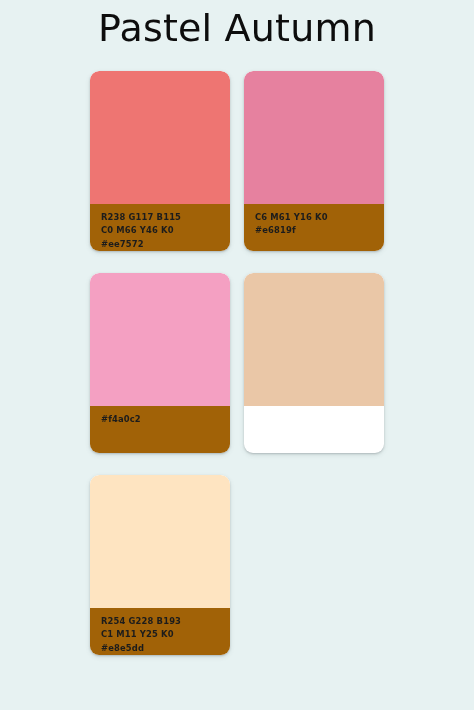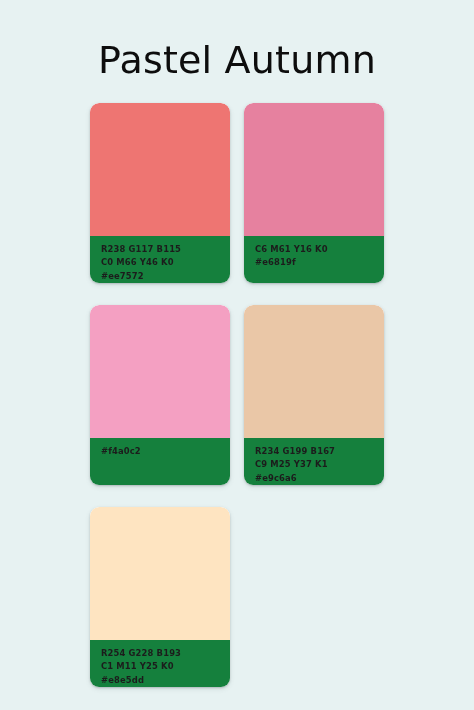--- a/index.html
+++ b/index.html
@@ -20,21 +20,21 @@
     box-sizing: border-box;
   }
   .title {
     width: 100%;
     text-align: center;
     font-family: "DejaVu Sans", sans-serif;
     font-size: 38px;
     font-weight: 400;
     letter-spacing: 0.2px;
     color: #0d0d0d;
-    padding-top: 40px;
+    padding-top: 8px;
     line-height: 1.1;
     white-space: nowrap;
   }
   .grid {
     margin: 0 auto;
     margin-top: 21px;
     width: 294px;
     display: grid;
     grid-template-columns: 140px 140px;
     grid-template-rows: 180px 180px 180px;
@@ -52,21 +52,21 @@
   }
   .swatch {
     height: 133px;
     width: 100%;
     flex: 0 0 133px;
     border-top-left-radius: 9px;
     border-top-right-radius: 9px;
   }
   .info {
     flex: 1 1 auto;
-    background: #15803d;
+    background: #a16207;
     padding: 7px 8px 0 11px;
     box-sizing: border-box;
   }
   .info div {
     font-family: "DejaVu Sans", sans-serif;
     font-size: 8.4px;
     line-height: 13.6px;
     color: #1c1c1c;
     letter-spacing: 0.15px;
     white-space: nowrap;
@@ -108,25 +108,20 @@
     <div class="card">
       <div class="swatch" style="background: rgb(244, 160, 194);"></div>
       <div class="info">
         <div class="line-hex">#f4a0c2</div>
       </div>
     </div>
 
 
     <div class="card">
       <div class="swatch" style="background: rgb(234, 199, 167);"></div>
-      <div class="info">
-        <div class="line-rgb">R234 G199 B167</div>
-        <div class="line-cmyk">C9 M25 Y37 K1</div>
-        <div class="line-hex">#e9c6a6</div>
-      </div>
     </div>
 
     <div class="card">
       <div class="swatch" style="background: rgb(254, 228, 193);"></div>
       <div class="info">
         <div class="line-rgb">R254 G228 B193</div>
         <div class="line-cmyk">C1 M11 Y25 K0</div>
         <div class="line-hex">#e8e5dd</div>
       </div>
     </div>

